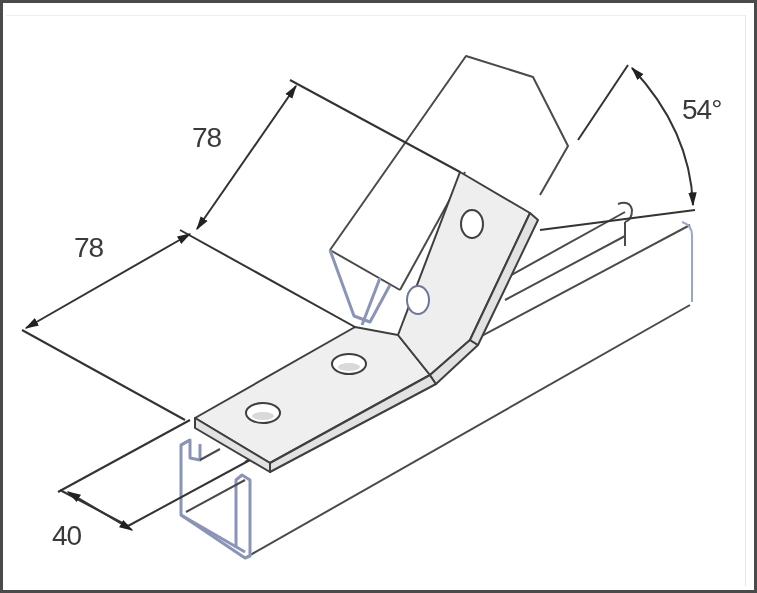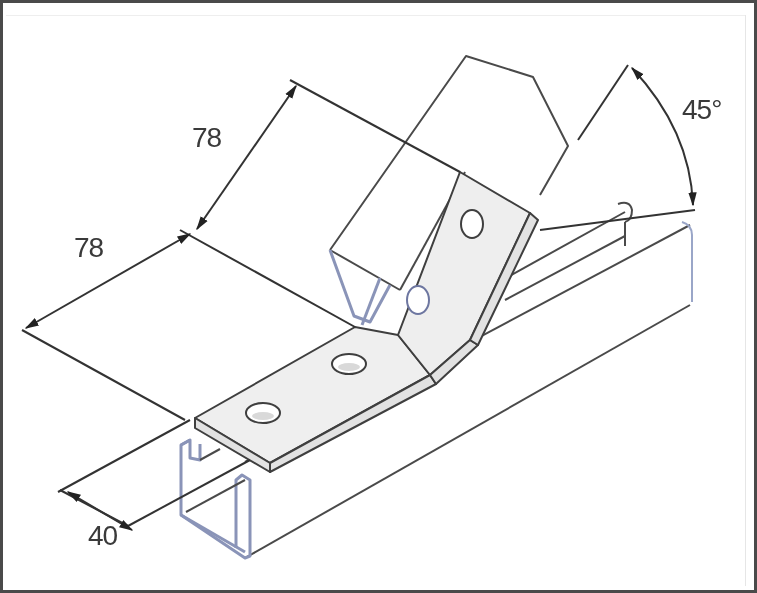--- a/index.html
+++ b/index.html
@@ -116,14 +116,14 @@
     <line x1="68" y1="492" x2="132" y2="530" marker-start="url(#arr)" marker-end="url(#arr)"></line>
 
     <line x1="578" y1="140" x2="628" y2="65"></line>
     <line x1="540" y1="230" x2="695" y2="210"></line>
     <path d="M632,68 Q690,130 693,205" marker-start="url(#arr)" marker-end="url(#arr)"></path>
   </g>
 </svg>
 
 <div class="dim-label" style="left:192px; top:124px;">78</div>
 <div class="dim-label" style="left:74px; top:234px;">78</div>
-<div class="dim-label" style="left:52px; top:522px;margin-left:36px;">40</div>
-<div class="dim-label" style="left:682px; top:96px;">45°</div>
+<div class="dim-label" style="left:52px; top:522px;">40</div>
+<div class="dim-label" style="left:682px; top:96px;">54°</div>
 
 </body></html>

